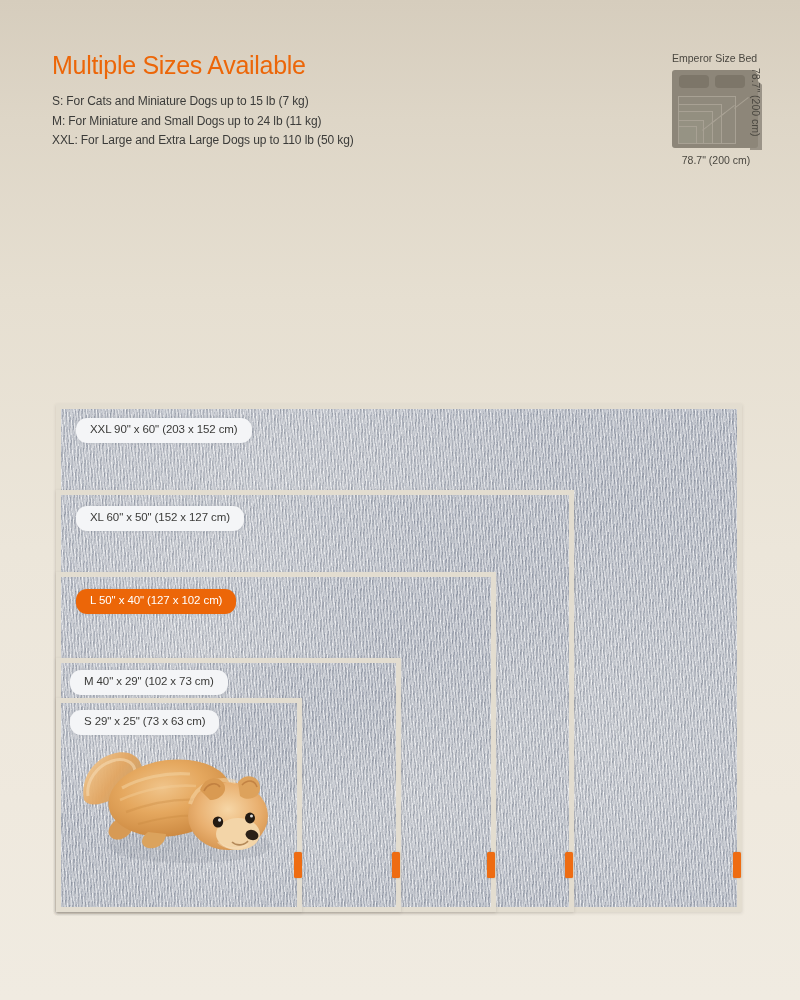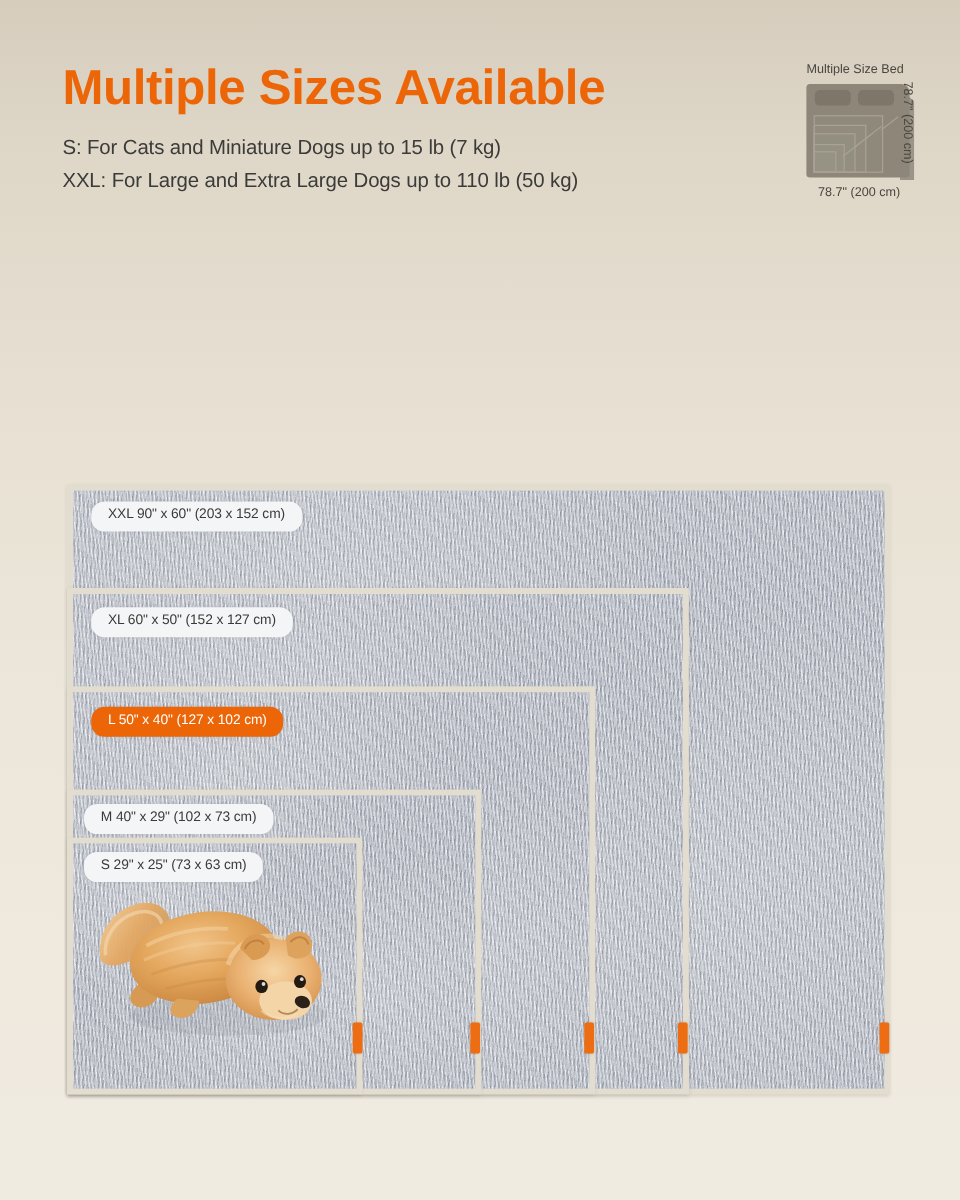--- a/index.html
+++ b/index.html
@@ -23,29 +23,29 @@
   }
 
   
   #header {
     position: absolute;
     left: 52px;
     top: 52px;
     width: 600px;
   }
   #title {
-    font-size: 41px;
-    font-weight: bold;
+    font-size: 25px;
+    font-weight: normal;
     color: #ec6608;
     letter-spacing: -0.3px;
     margin: 0 0 14px 0;
     line-height: 1.05;
   }
   .size-line {
-    font-size: 17px;
+    font-size: 12px;
     color: #3b3b39;
     line-height: 1.62;
     letter-spacing: -0.1px;
     white-space: nowrap;
   }
   .size-line.highlight {
     font-weight: bold;
     color: #2e2e2c;
   }
 
@@ -240,25 +240,26 @@
 </style>
 </head>
 <body>
 
 <div id="page">
 
   <div id="header">
     <div id="title">Multiple Sizes Available</div>
 
     <div class="size-line">S: For Cats and Miniature Dogs up to 15 lb (7 kg)</div>
+    <div class="size-line">M: For Miniature and Small Dogs up to 24 lb (11 kg)</div>
     <div class="size-line">XXL: For Large and Extra Large Dogs up to 110 lb (50 kg)</div>
   </div>
 
   <div id="bed-ref">
-    <div id="bed-ref-title">Multiple Size Bed</div>
+    <div id="bed-ref-title">Emperor Size Bed</div>
 
     <div id="bed-box">
       <div id="bed-side"></div>
       <div id="bed-top">
         <div class="pillow" id="pillow-a"></div>
         <div class="pillow" id="pillow-b"></div>
 
         <div class="bed-nested" id="nest-xxl"></div>
         <div class="bed-nested" id="nest-xl"></div>
         <div class="bed-nested" id="nest-l"></div>

